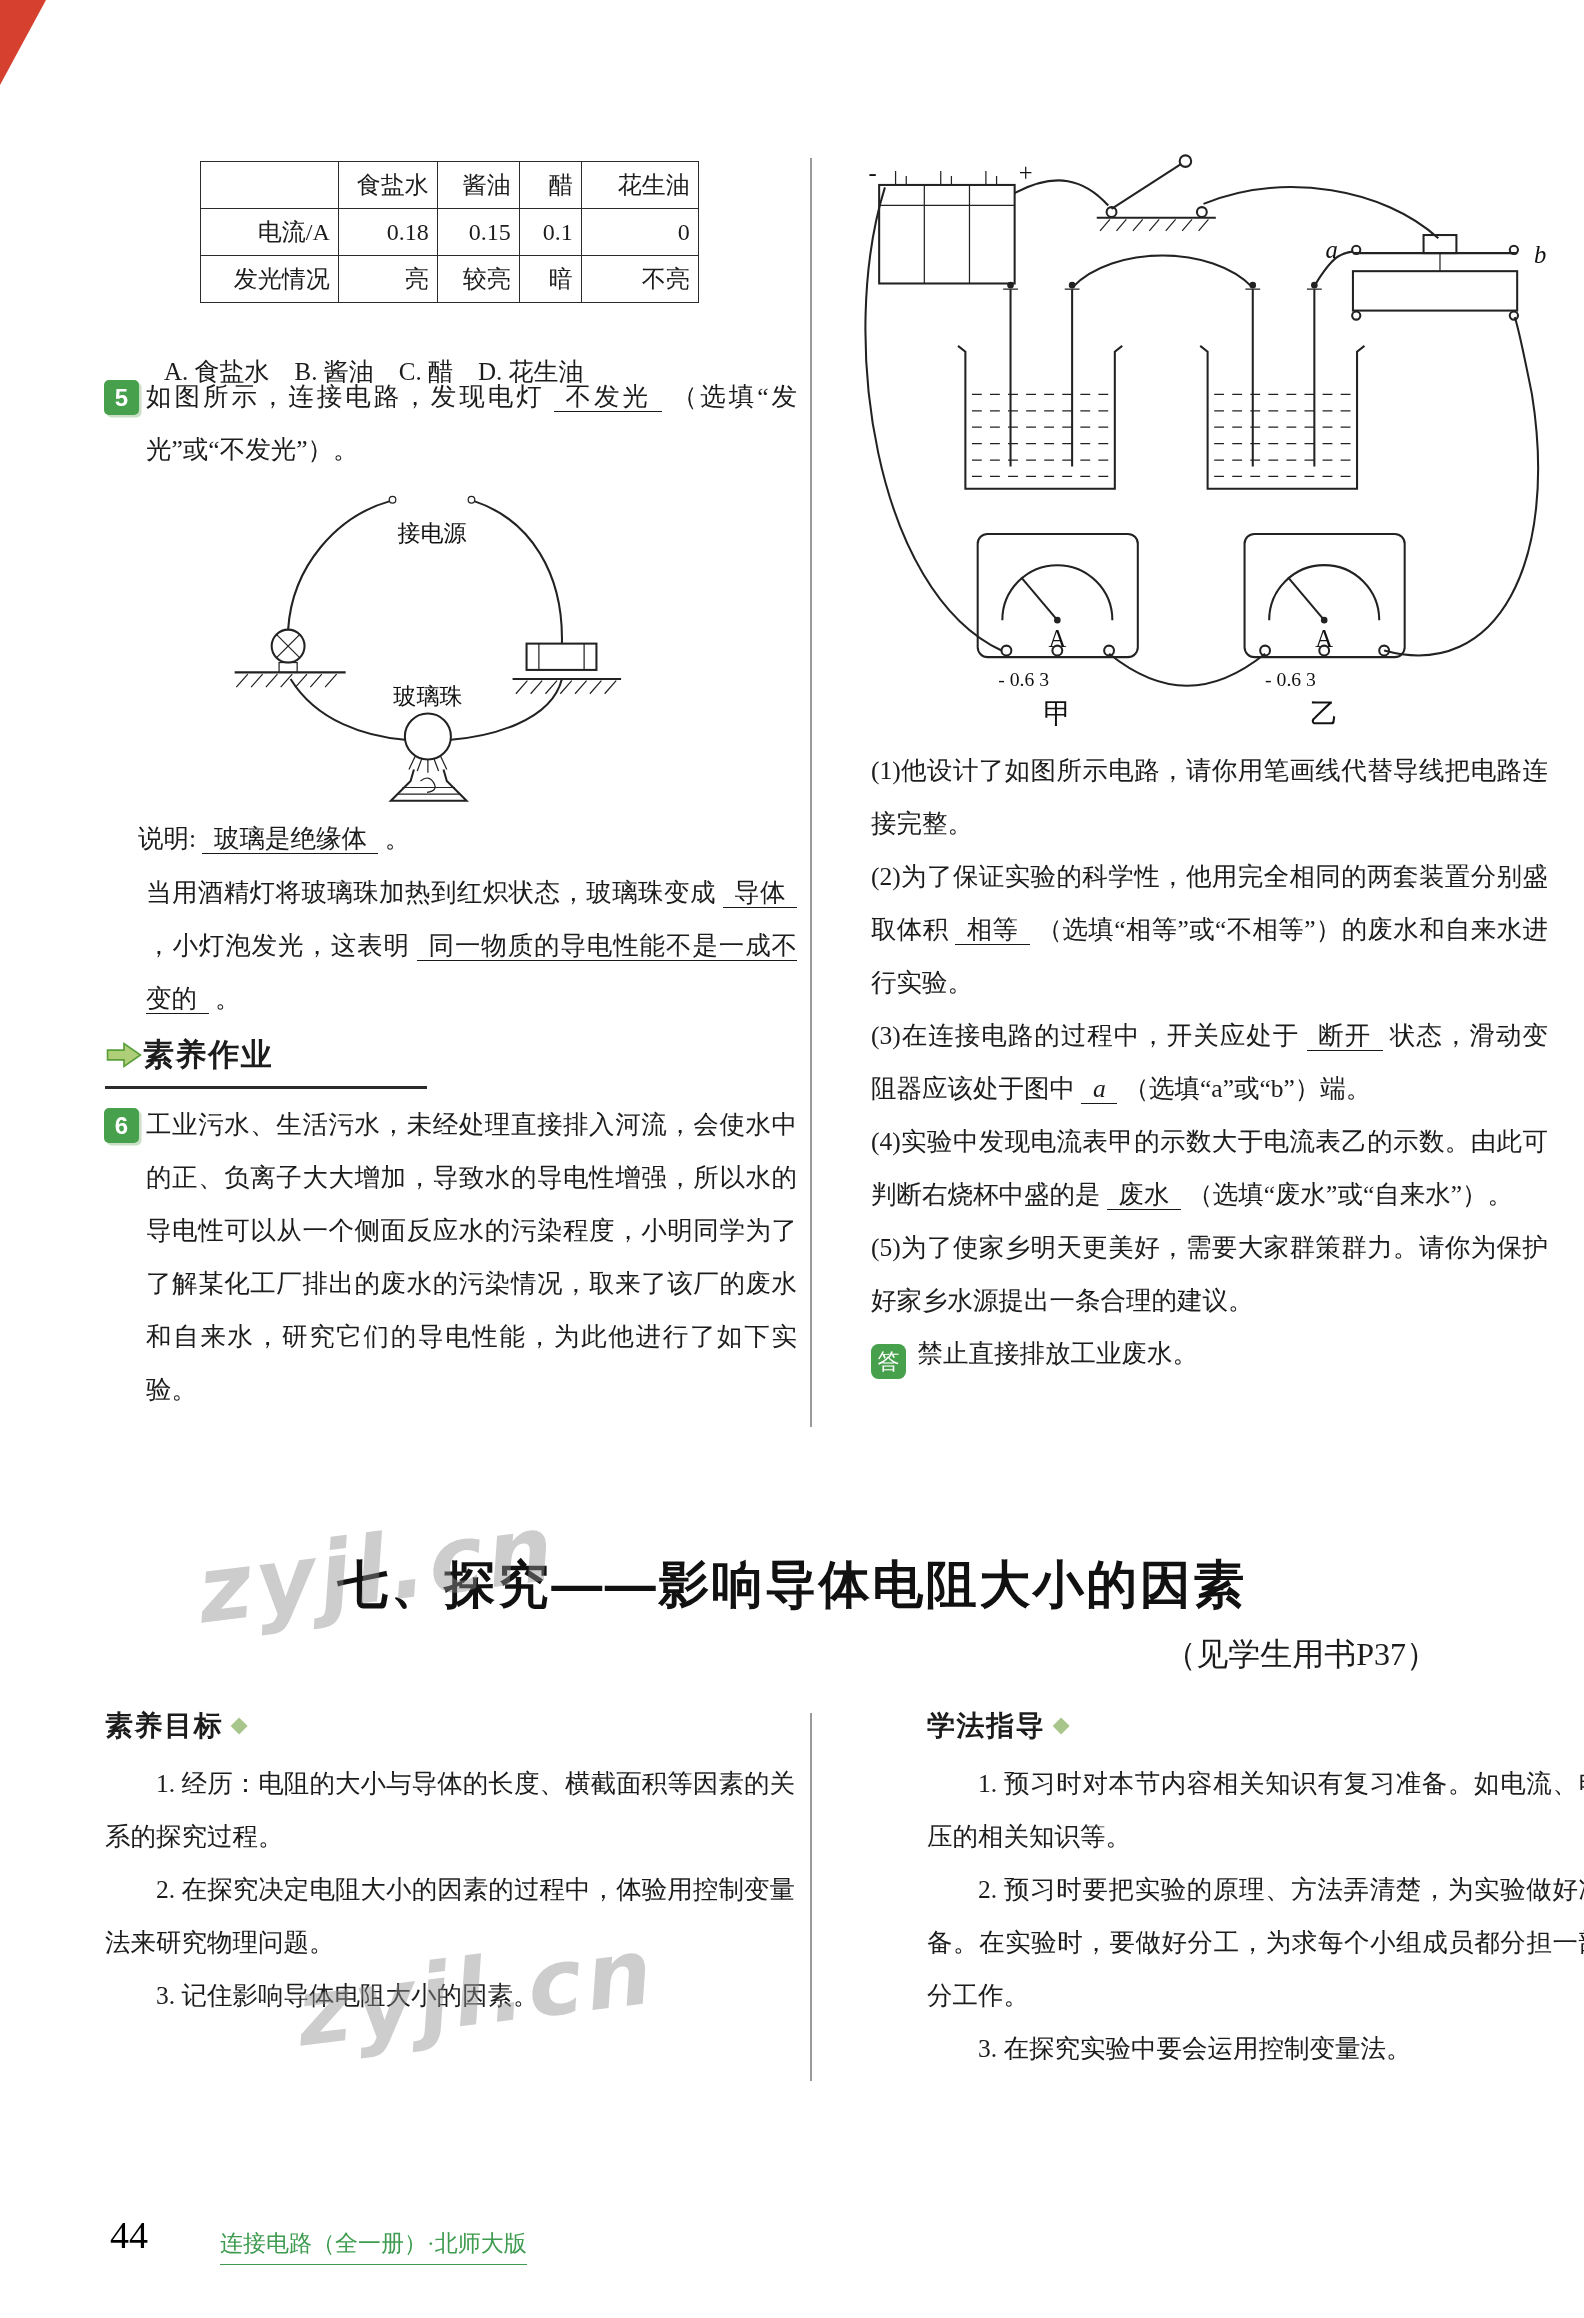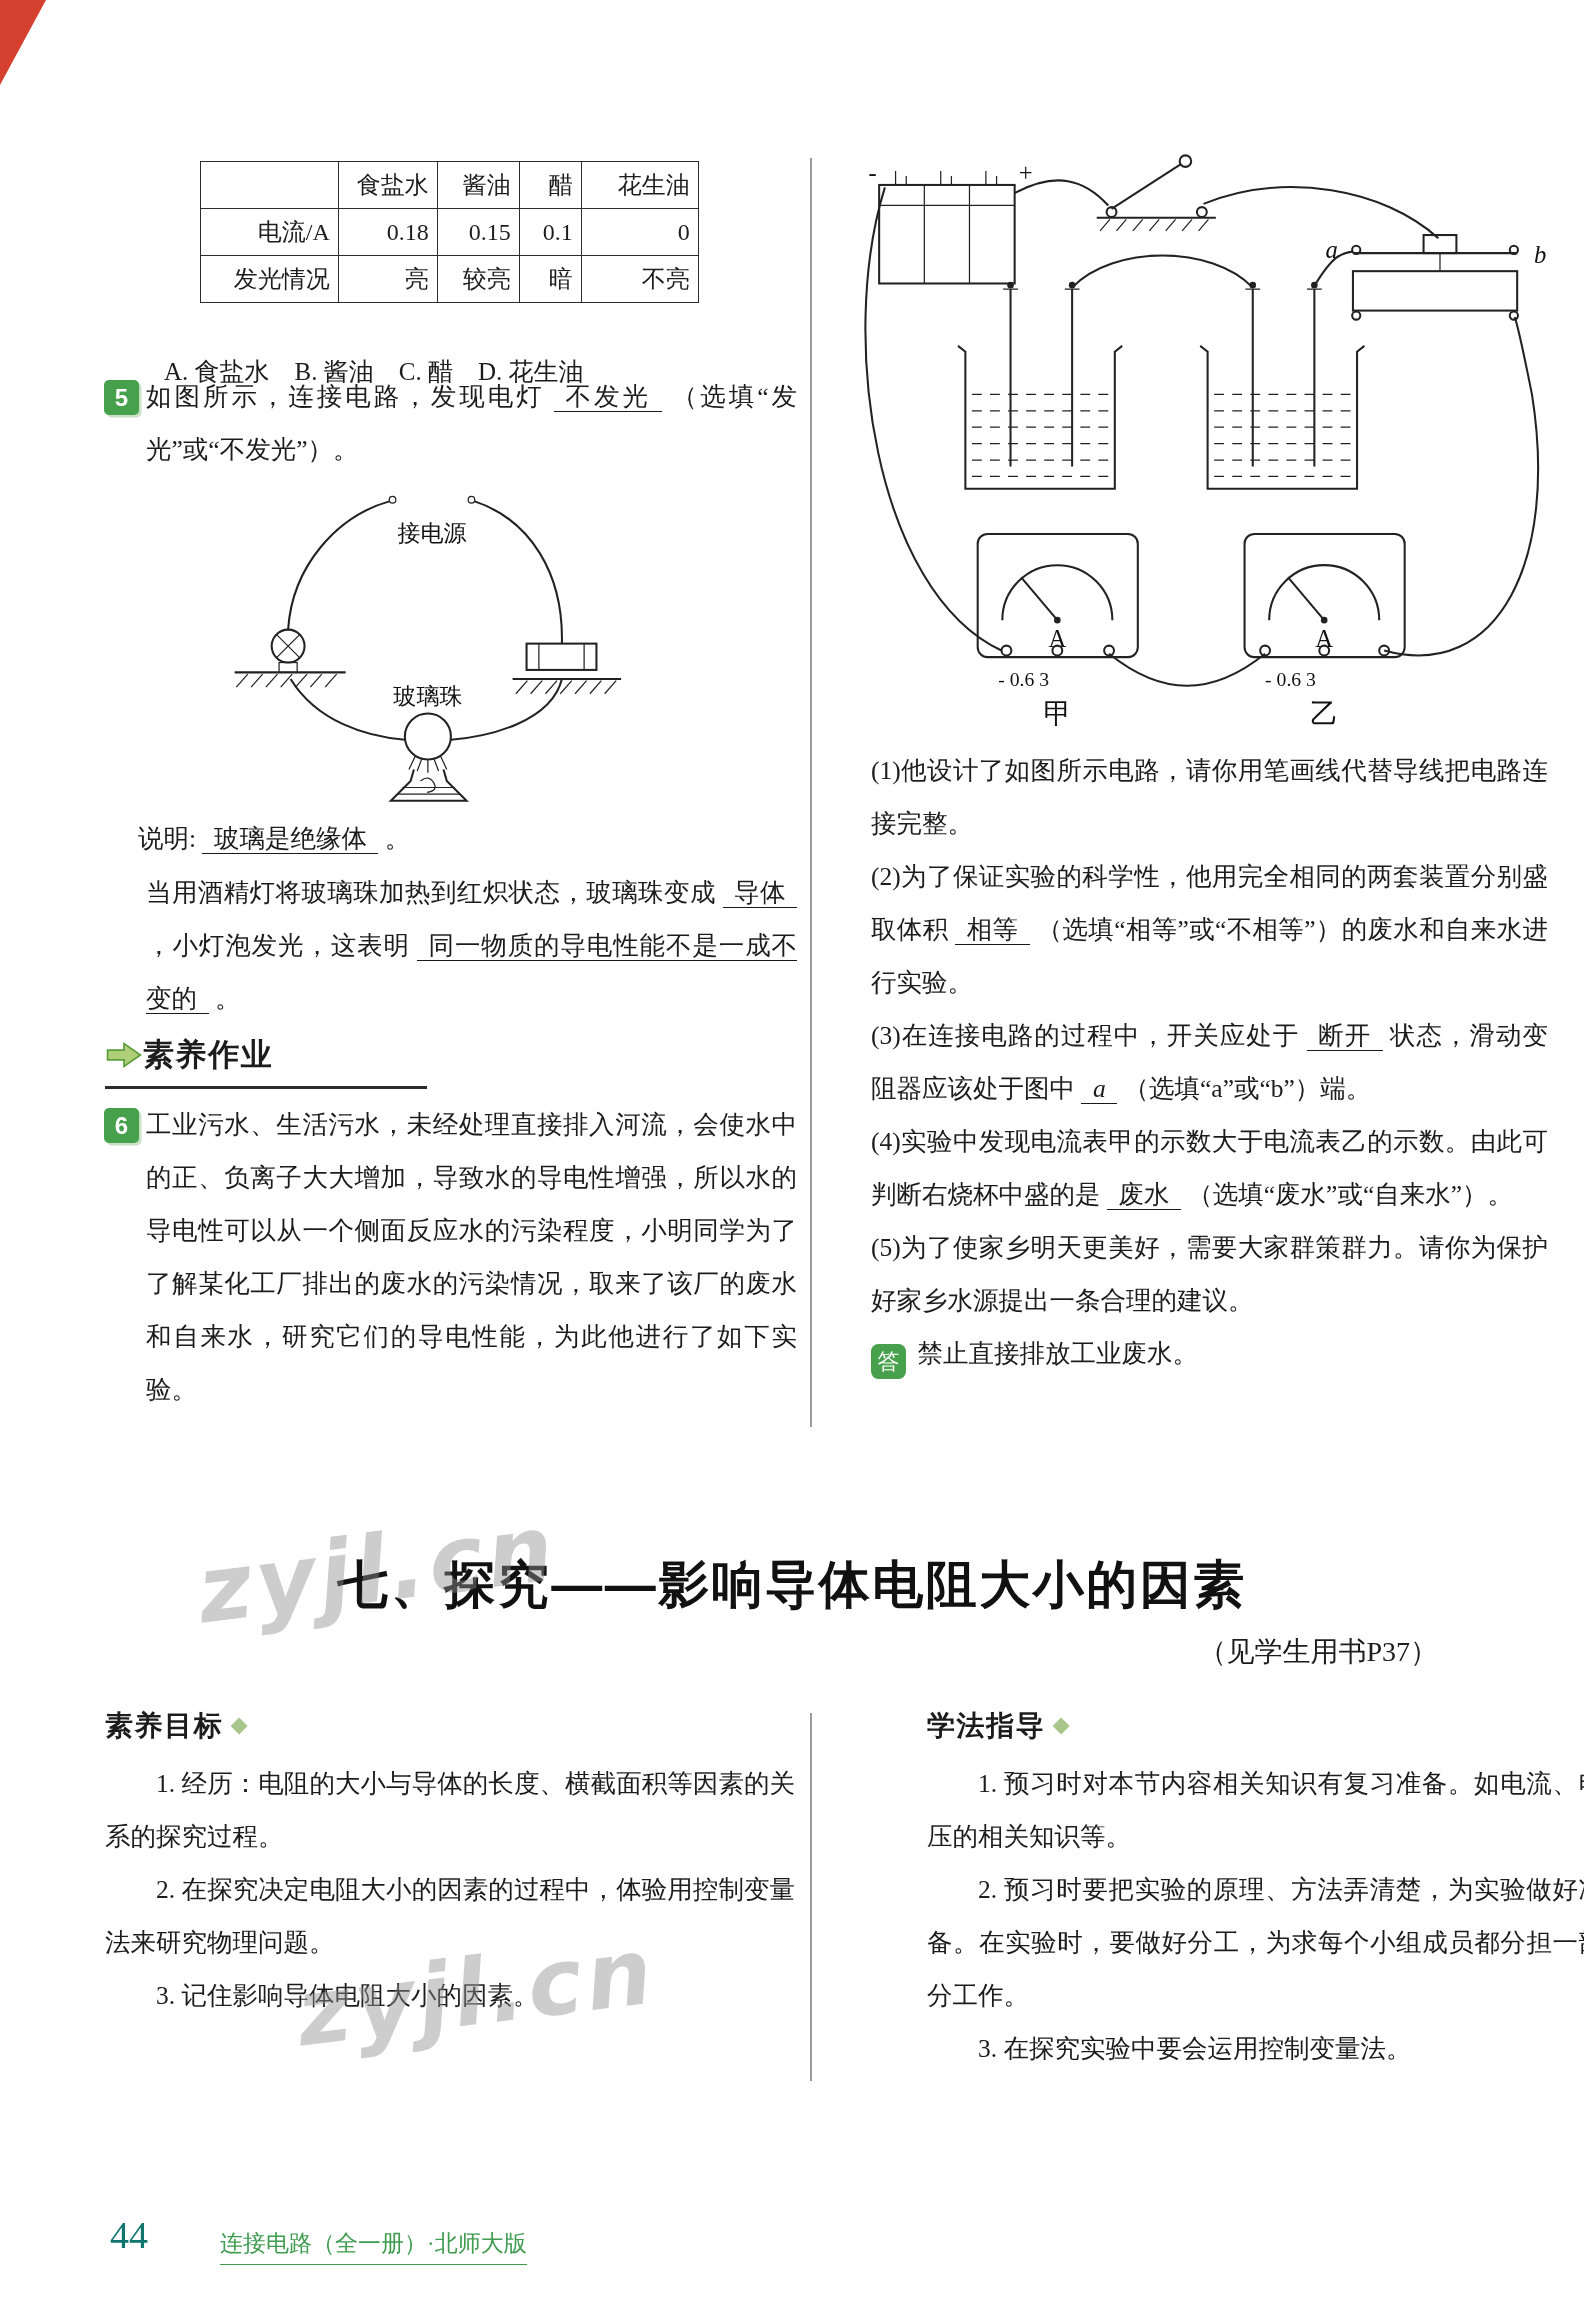--- a/index.html
+++ b/index.html
@@ -21,29 +21,29 @@
           font-family:"Liberation Sans",sans-serif;font-weight:bold;font-size:24px;
           box-shadow:2.5px 2.5px 0 #c9e0c6;}
   .hw-header{display:flex;align-items:center;border-bottom:3.3px solid #2b2b2b;
              padding-bottom:10px;width:322px;}
   .hw-title{font-family:"Liberation Sans",sans-serif;font-weight:bold;font-size:31px;letter-spacing:1.6px;}
   .ansbadge{display:inline-flex;width:35px;height:35px;background:#46a04c;color:#fff;
             border-radius:7.4px;align-items:center;justify-content:center;font-size:22px;
             font-family:"Liberation Sans",sans-serif;margin-right:11.5px;vertical-align:-6.6px;}
   .section-title{left:0;width:100%;text-align:center;font-family:"Liberation Sans",sans-serif;
                  font-weight:bold;font-size:51px;letter-spacing:2.5px;color:#111;}
-  .subtitle{font-size:28px;}
+  .subtitle{font-size:32px;}
   .col-header{display:flex;align-items:center;gap:10px;font-family:"Liberation Sans",sans-serif;
               font-weight:bold;font-size:28px;letter-spacing:1.6px;}
   .orn{width:12.3px;height:12.3px;background:#a8c58c;transform:rotate(45deg);display:inline-block;}
   .indent p{text-indent:2em;margin:0;}
   .watermark{font-family:"DejaVu Sans",sans-serif;font-style:italic;font-weight:bold;
              color:rgba(145,145,145,0.45);font-size:92px;letter-spacing:4.1px;
              transform:rotate(-7deg);pointer-events:none;z-index:6;}
-  .pagenum{font-size:38px;color:#0f766e;}
+  .pagenum{font-size:38px;color:#000000;}
   .edition{font-size:23px;color:#3e9b4f;border-bottom:1.6px solid #3e9b4f;padding-bottom:5px;}
   svg{display:block;}
   svg text{font-family:"Liberation Serif","DejaVu Serif",serif;fill:#111;}
   svg .wire{fill:none;stroke:#222;stroke-width:2.5;}
   svg .thin{fill:none;stroke:#222;stroke-width:1.5;}
   svg .dash{fill:none;stroke:#222;stroke-width:1.5;stroke-dasharray:12 10;}
 </style>
 </head>
 <body>
 

